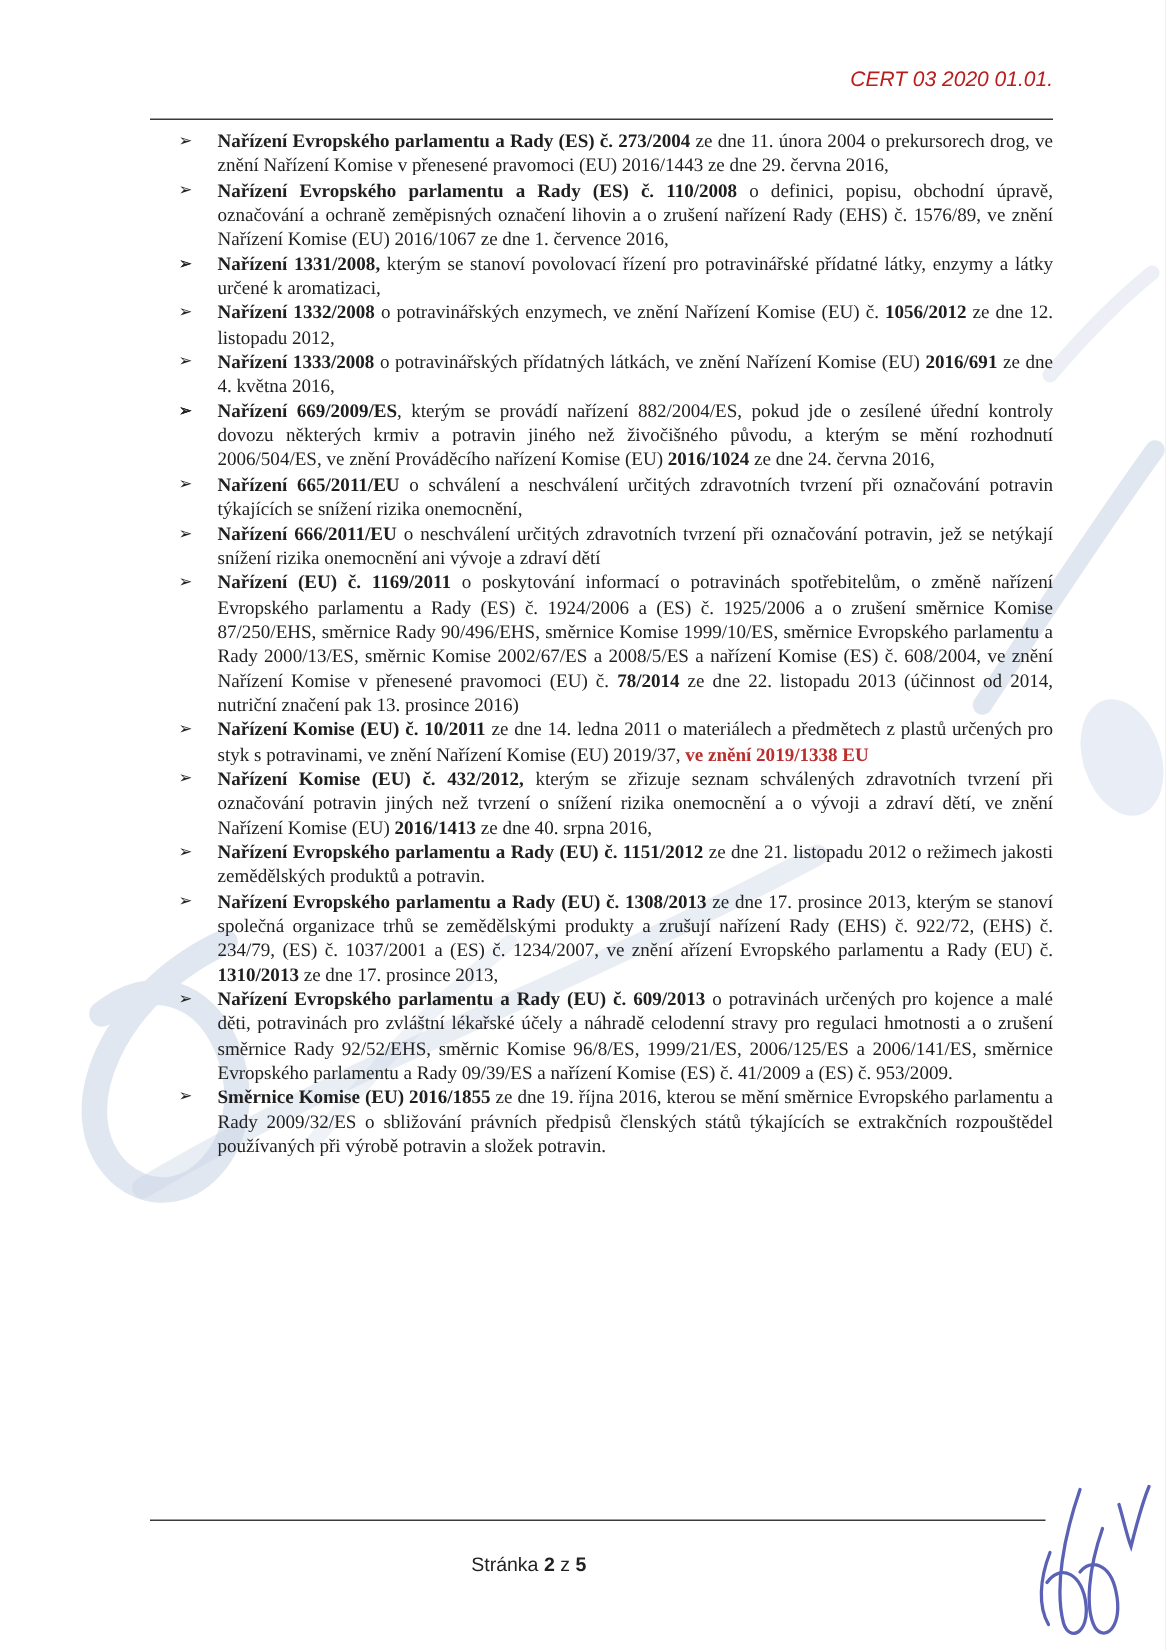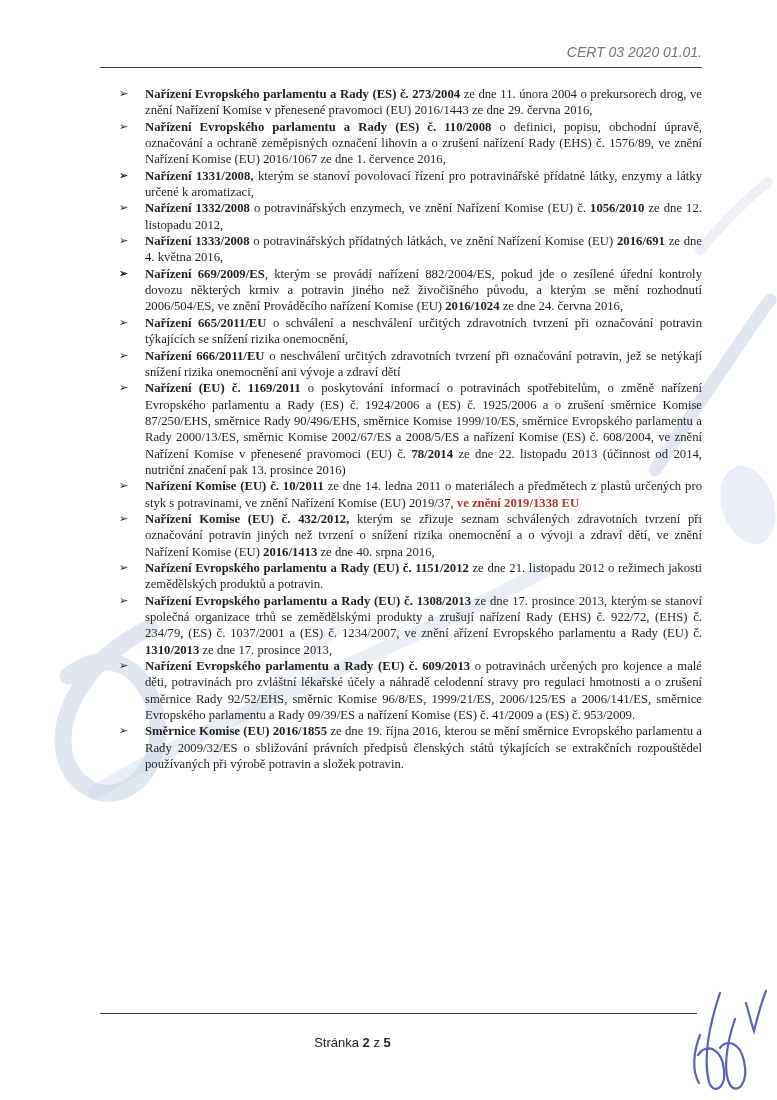--- a/index.html
+++ b/index.html
@@ -22,23 +22,23 @@
   }
   .doc-header {
     position: absolute;
     left: 100px;
     top: 44px;
     width: 602px;
     text-align: right;
     font-family: "Liberation Sans", sans-serif;
     font-style: italic;
     font-size: 14px;
-    color: #737373;
+    color: #b91c1c;
     border-bottom: 1.6px solid #3a3a3a;
-    padding-bottom: 7px;
+    padding-bottom: 19px;
     z-index: 2;
   }
   .reg-list {
     position: absolute;
     left: 119px;
     top: 86px;
     width: 583px;
     margin: 0;
     padding: 0;
     list-style: none;
@@ -113,21 +113,21 @@
 
   <div class="doc-header">
     <span>CERT 03 2020 01.01.</span>
   </div>
 
   <ul class="reg-list" id="reg-list">
       <li><span class="bullet">➢</span><span><span class="bold">Nařízení Evropského parlamentu a Rady (ES) č. 273/2004</span><span> ze dne 11. února 2004 o prekursorech drog, ve znění Nařízení Komise v přenesené pravomoci (EU) 2016/1443 ze dne 29. června 2016,</span></span></li>
       <li><span class="bullet">➢</span><span><span class="bold">Nařízení Evropského parlamentu a Rady (ES) č. 110/2008</span><span> o definici, popisu, obchodní úpravě, označování a ochraně zeměpisných označení lihovin a o zrušení nařízení Rady (EHS) č. 1576/89, ve znění Nařízení Komise (EU) 2016/1067 ze dne 1. července 2016,</span></span></li>
       <li><span class="bullet">➢</span></li>
       <li><span class="bullet">➢</span><span><span class="bold">Nařízení 1331/2008,</span><span> kterým se stanoví povolovací řízení pro potravinářské přídatné látky, enzymy a látky určené k aromatizaci,</span></span></li>
-      <li><span class="bullet">➢</span><span><span class="bold">Nařízení 1332/2008</span><span> o potravinářských enzymech, ve znění Nařízení Komise (EU) č. </span><span class="bold">1056/2010</span><span> ze dne 12. listopadu 2012,</span></span></li>
+      <li><span class="bullet">➢</span><span><span class="bold">Nařízení 1332/2008</span><span> o potravinářských enzymech, ve znění Nařízení Komise (EU) č. </span><span class="bold">1056/2012</span><span> ze dne 12. listopadu 2012,</span></span></li>
       <li><span class="bullet">➢</span><span><span class="bold">Nařízení 1333/2008</span><span> o potravinářských přídatných látkách, ve znění Nařízení Komise (EU) </span><span class="bold">2016/691</span><span> ze dne 4. května 2016,</span></span></li>
       <li><span class="bullet">➢</span></li>
       <li><span class="bullet">➢</span></li>
       <li><span class="bullet">➢</span><span><span class="bold">Nařízení 669/2009/ES</span><span>, kterým se provádí nařízení 882/2004/ES, pokud jde o zesílené úřední kontroly dovozu některých krmiv a potravin jiného než živočišného původu, a kterým se mění rozhodnutí 2006/504/ES, ve znění Prováděcího nařízení Komise (EU) </span><span class="bold">2016/1024</span><span> ze dne 24. června 2016,</span></span></li>
       <li><span class="bullet">➢</span><span><span class="bold">Nařízení 665/2011/EU</span><span> o schválení a neschválení určitých zdravotních tvrzení při označování potravin týkajících se snížení rizika onemocnění,</span></span></li>
       <li><span class="bullet">➢</span><span><span class="bold">Nařízení 666/2011/EU</span><span> o neschválení určitých zdravotních tvrzení při označování potravin, jež se netýkají snížení rizika onemocnění ani vývoje a zdraví dětí</span></span></li>
       <li><span class="bullet">➢</span><span><span class="bold">Nařízení (EU) č. 1169/2011</span><span>  o poskytování informací o potravinách spotřebitelům, o změně nařízení Evropského parlamentu a Rady (ES) č. 1924/2006 a (ES) č. 1925/2006 a o zrušení směrnice Komise 87/250/EHS, směrnice Rady 90/496/EHS, směrnice Komise 1999/10/ES, směrnice Evropského parlamentu a Rady 2000/13/ES, směrnic Komise 2002/67/ES a 2008/5/ES a nařízení Komise (ES) č. 608/2004, ve znění Nařízení Komise v přenesené pravomoci (EU) č. </span><span class="bold">78/2014</span><span> ze dne 22. listopadu 2013 (účinnost od 2014, nutriční značení pak 13. prosince 2016)</span></span></li>
       <li><span class="bullet">➢</span><span><span class="bold">Nařízení Komise (EU) č. 10/2011</span><span> ze dne 14. ledna 2011 o materiálech a předmětech z plastů určených pro styk s potravinami, ve znění Nařízení Komise (EU) 2019/37, </span><span class="bold red">ve znění 2019/1338 EU</span></span></li>
       <li><span class="bullet">➢</span><span><span class="bold">Nařízení Komise (EU) č. 432/2012,</span><span> kterým se zřizuje seznam schválených zdravotních tvrzení při označování potravin jiných než tvrzení o snížení rizika onemocnění a o vývoji a zdraví dětí, ve znění Nařízení Komise (EU) </span><span class="bold">2016/1413</span><span> ze dne 40. srpna 2016,</span></span></li>
       <li><span class="bullet">➢</span><span><span class="bold">Nařízení Evropského parlamentu a Rady (EU) č. 1151/2012</span><span> ze dne 21. listopadu 2012 o režimech jakosti zemědělských produktů a potravin.</span></span></li>

